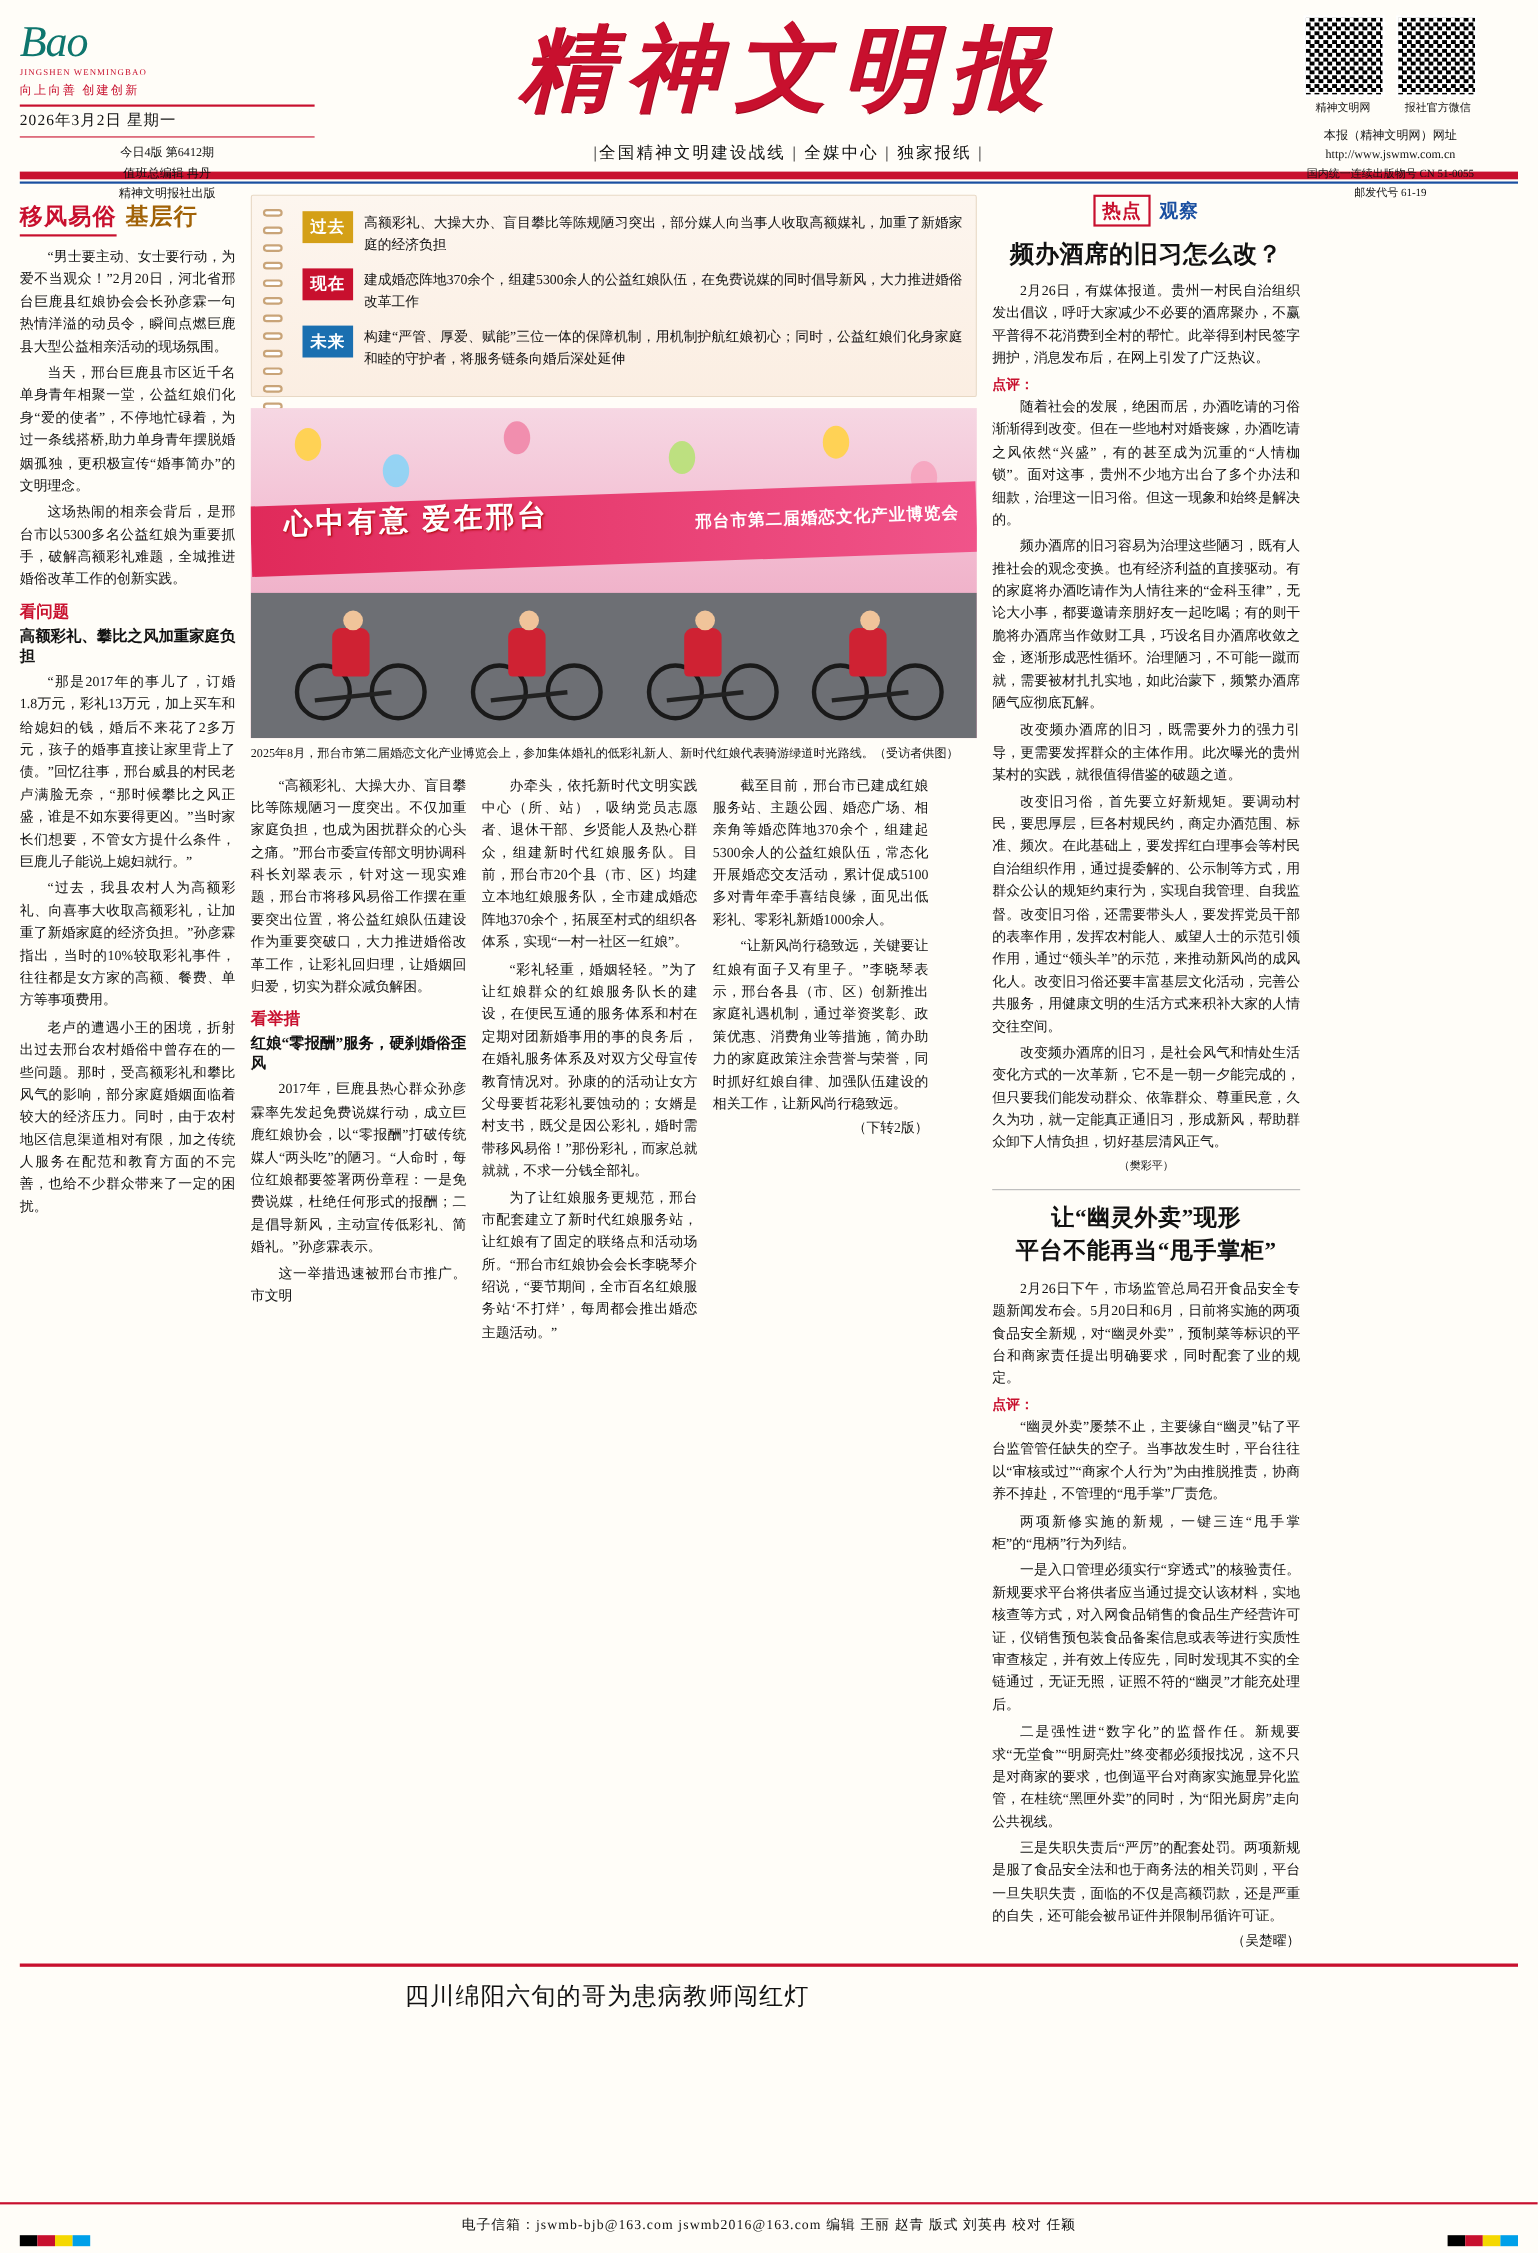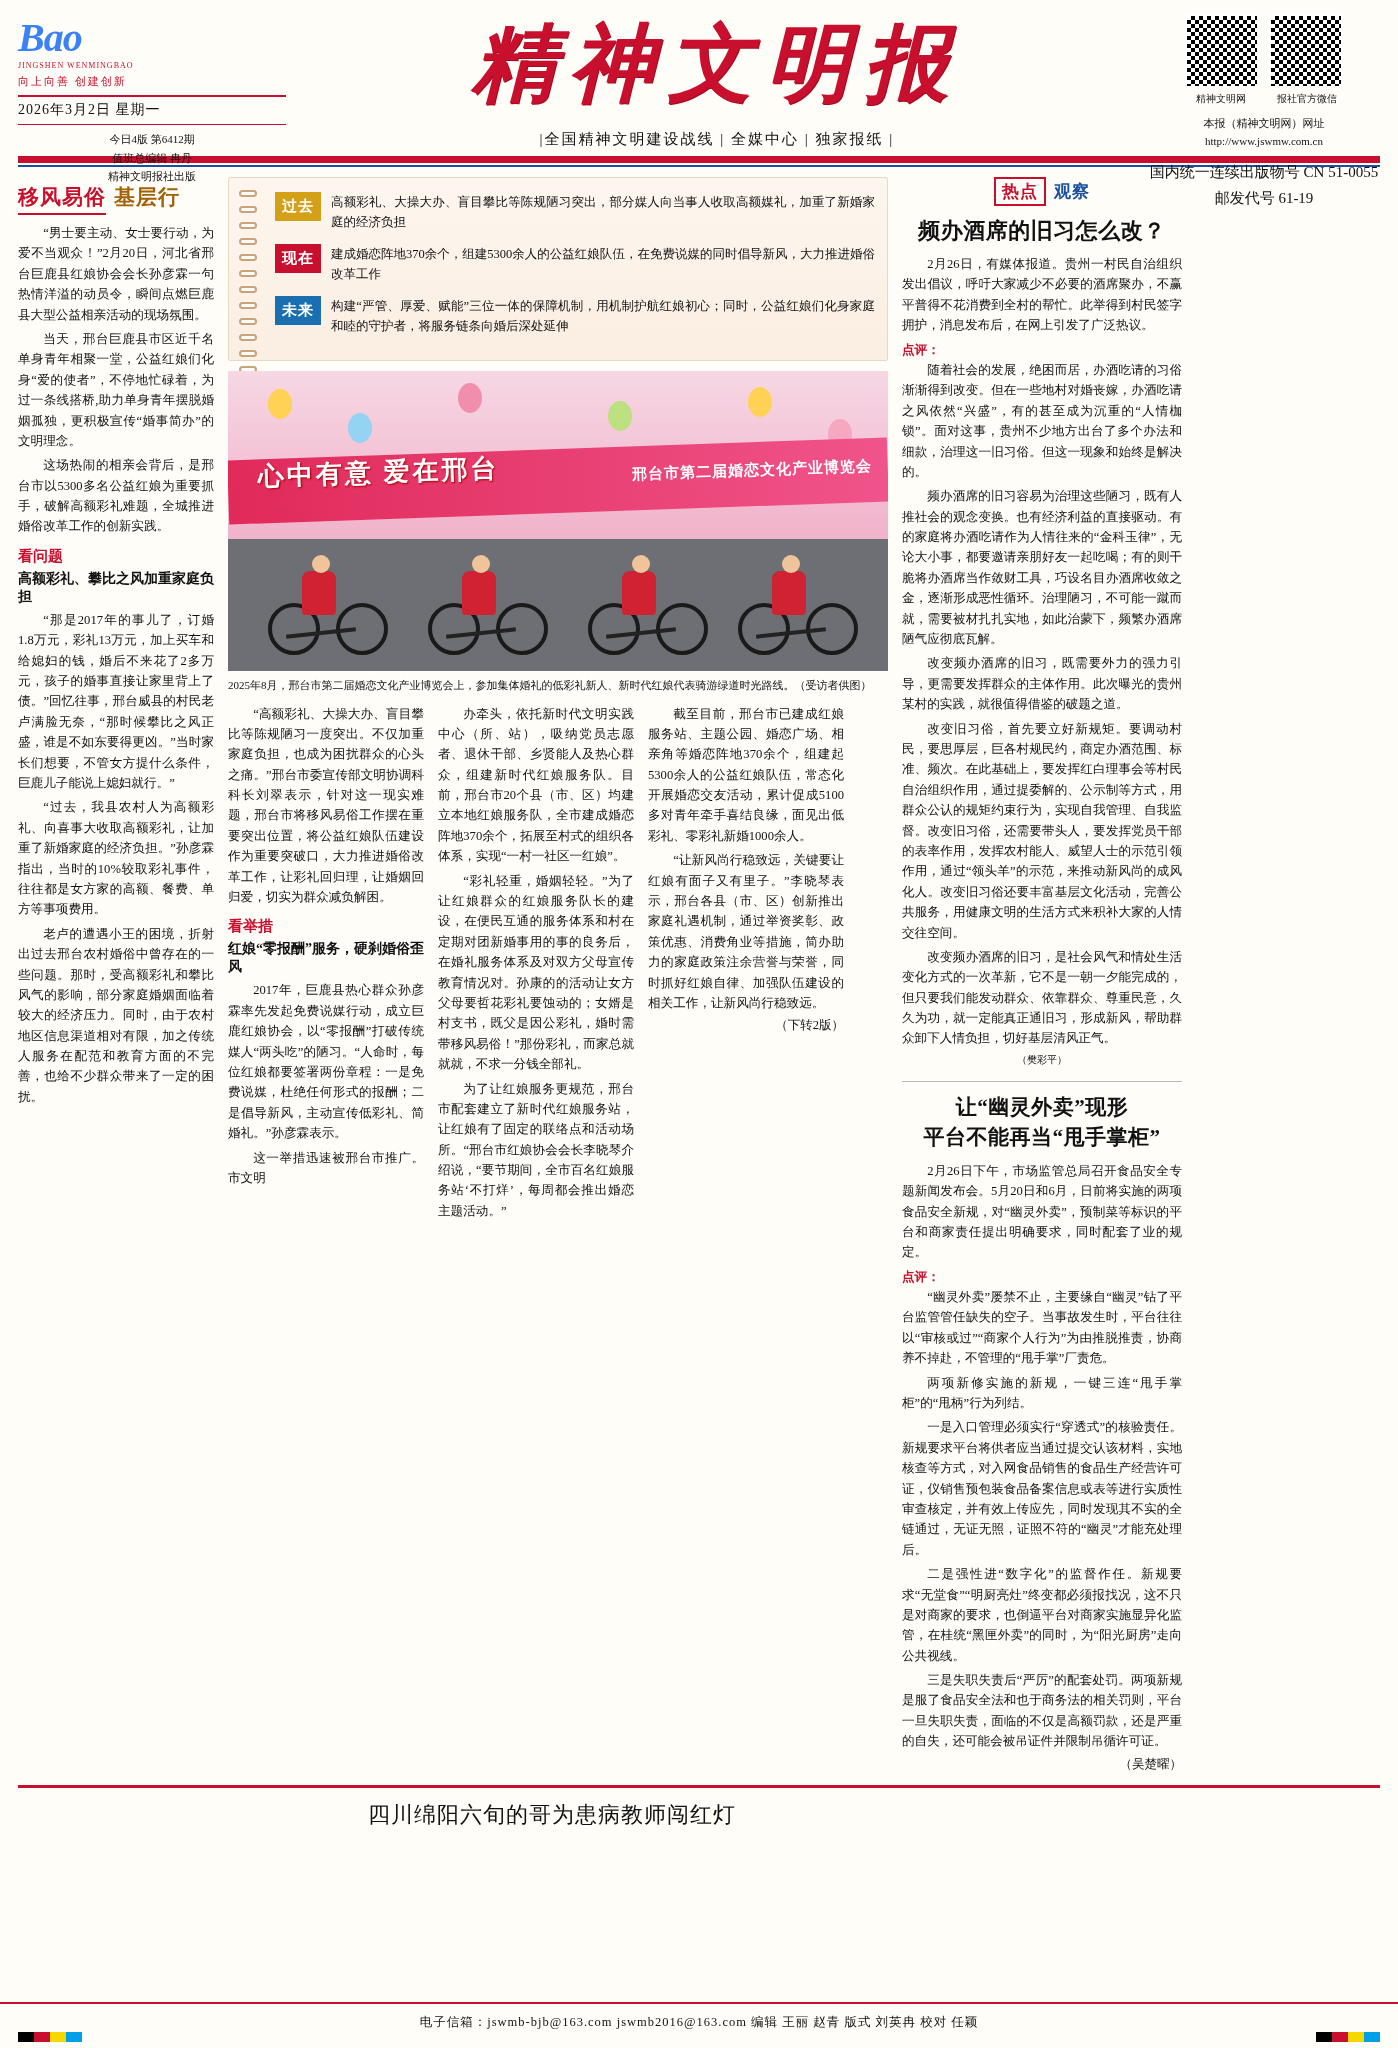--- a/index.html
+++ b/index.html
@@ -13,22 +13,22 @@
     overflow:hidden;
   }
   .page { width:1398px; height:2048px; position:relative; padding:0 18px; }
 
   
   .masthead { display:flex; align-items:flex-start; padding-top:14px; height:152px; }
   .mh-left { width:268px; padding-top:4px; }
   .logo-row { display:flex; align-items:center; gap:6px; }
   .logo-mark {
     font-family:"Liberation Serif", serif;
-    font-size:40px; font-style:italic; font-weight:bold;
-    color:#3b82f6; letter-spacing:-1px; line-height:1;
+    font-size:40px; font-style:italic; font-weight:normal;
+    color:#0f766e; letter-spacing:-1px; line-height:1;
   }
   .logo-sub { font-size:8px; color:#c8102e; letter-spacing:1px; margin-top:3px; }
   .logo-tag { font-size:11px; color:#c8102e; margin-top:4px; letter-spacing:2px; }
   .mh-rule { height:2px; background:#c8102e; margin:6px 0 4px; }
   .mh-date { font-size:14px; color:#111; letter-spacing:1px; }
   .mh-line { height:1px; background:#c8102e; margin:5px 0; }
   .mh-small { font-size:11px; color:#111; text-align:center; line-height:1.7; }
 
   .mh-center { flex:1; text-align:center; position:relative; }
   .mh-title {
@@ -40,21 +40,21 @@
   .mh-slogan { margin-top:20px; font-size:15px; letter-spacing:2px; color:#111; }
 
   .mh-right { width:232px; text-align:center; font-size:10px; line-height:1.6; }
   .qr-wrap { display:flex; gap:10px; justify-content:center; }
   .qr { width:74px; height:74px; background:
       repeating-conic-gradient(#000 0% 25%, #fff 0% 50%) 0 0/8px 8px;
       border:2px solid #fff; }
   .qr-labels { display:flex; gap:10px; justify-content:center; font-size:10px; margin-top:3px; }
   .qr-labels span { width:76px; }
   .mh-url { margin-top:8px; font-size:11px; line-height:1.6; }
-  .mh-cn { margin-top:10px; font-size:15px; line-height:1.7; }
+  .mh-cn { font-size:10px; line-height:1.7; }
 
   .top-bar { height:7px; background:#c8102e; margin-top:4px; }
   .top-bar2 { height:2px; background:#1a4fa0; margin-top:2px; }
 
   
   .lead { text-align:center; padding-top:12px; }
   .lead-kicker { font-size:23px; letter-spacing:1px; color:#111; font-weight:normal; }
   .lead-head {
     font-size:48px; font-weight:bold; letter-spacing:2px; margin-top:6px; color:#000;
     font-family:"Liberation Serif", serif;

